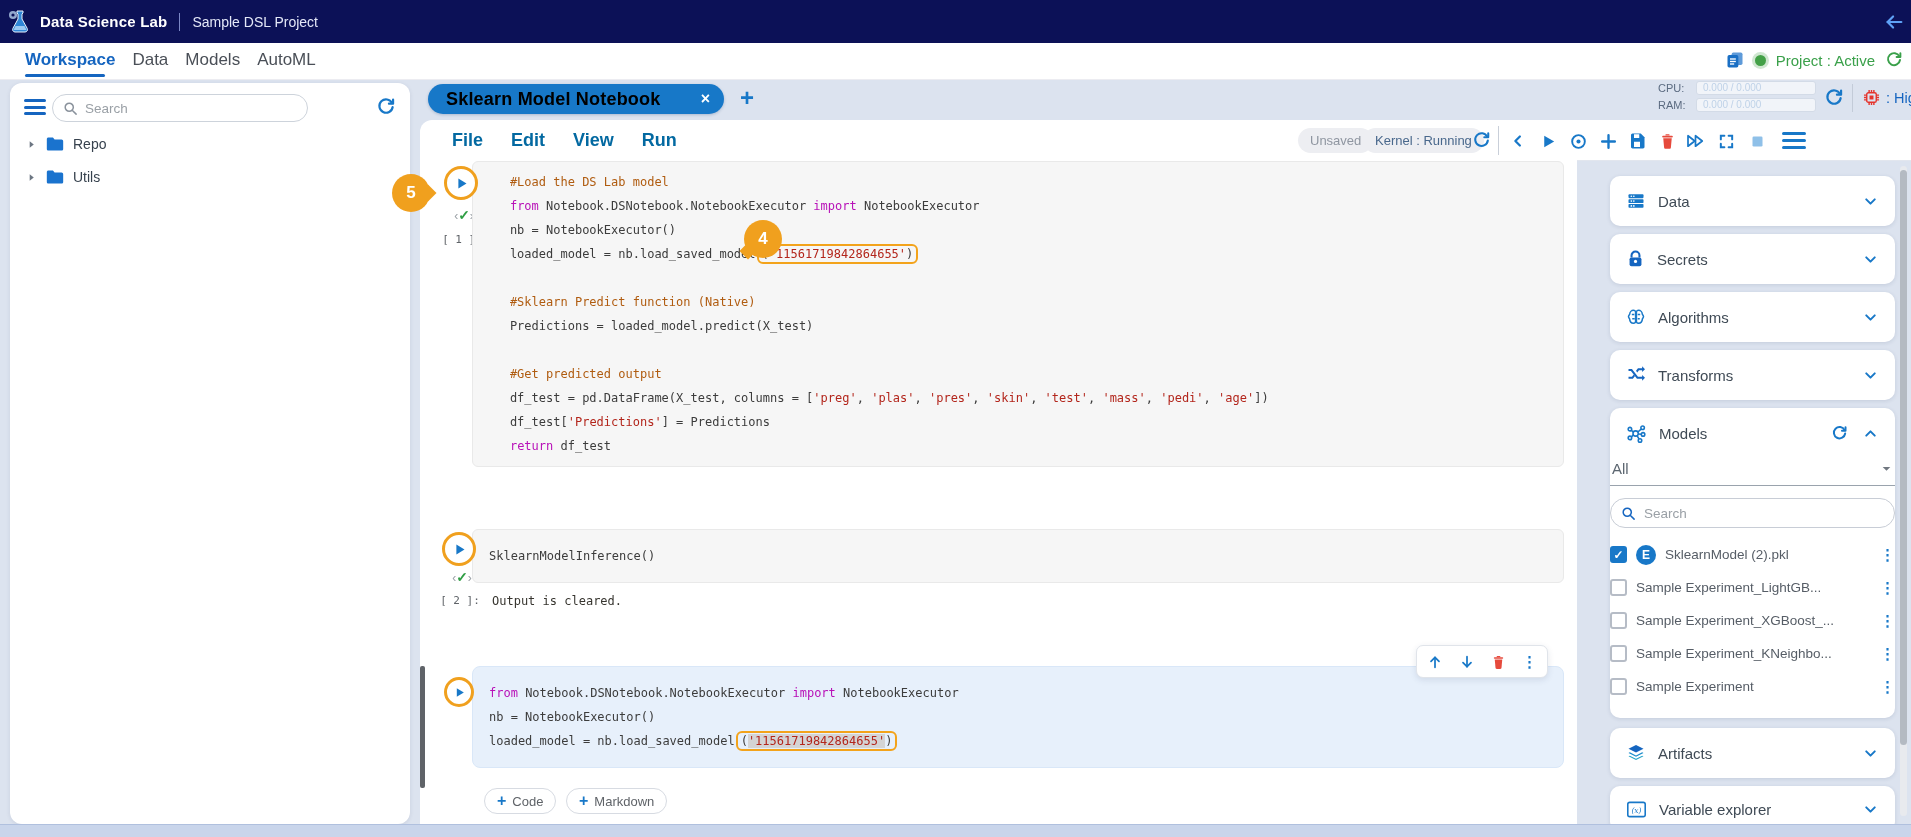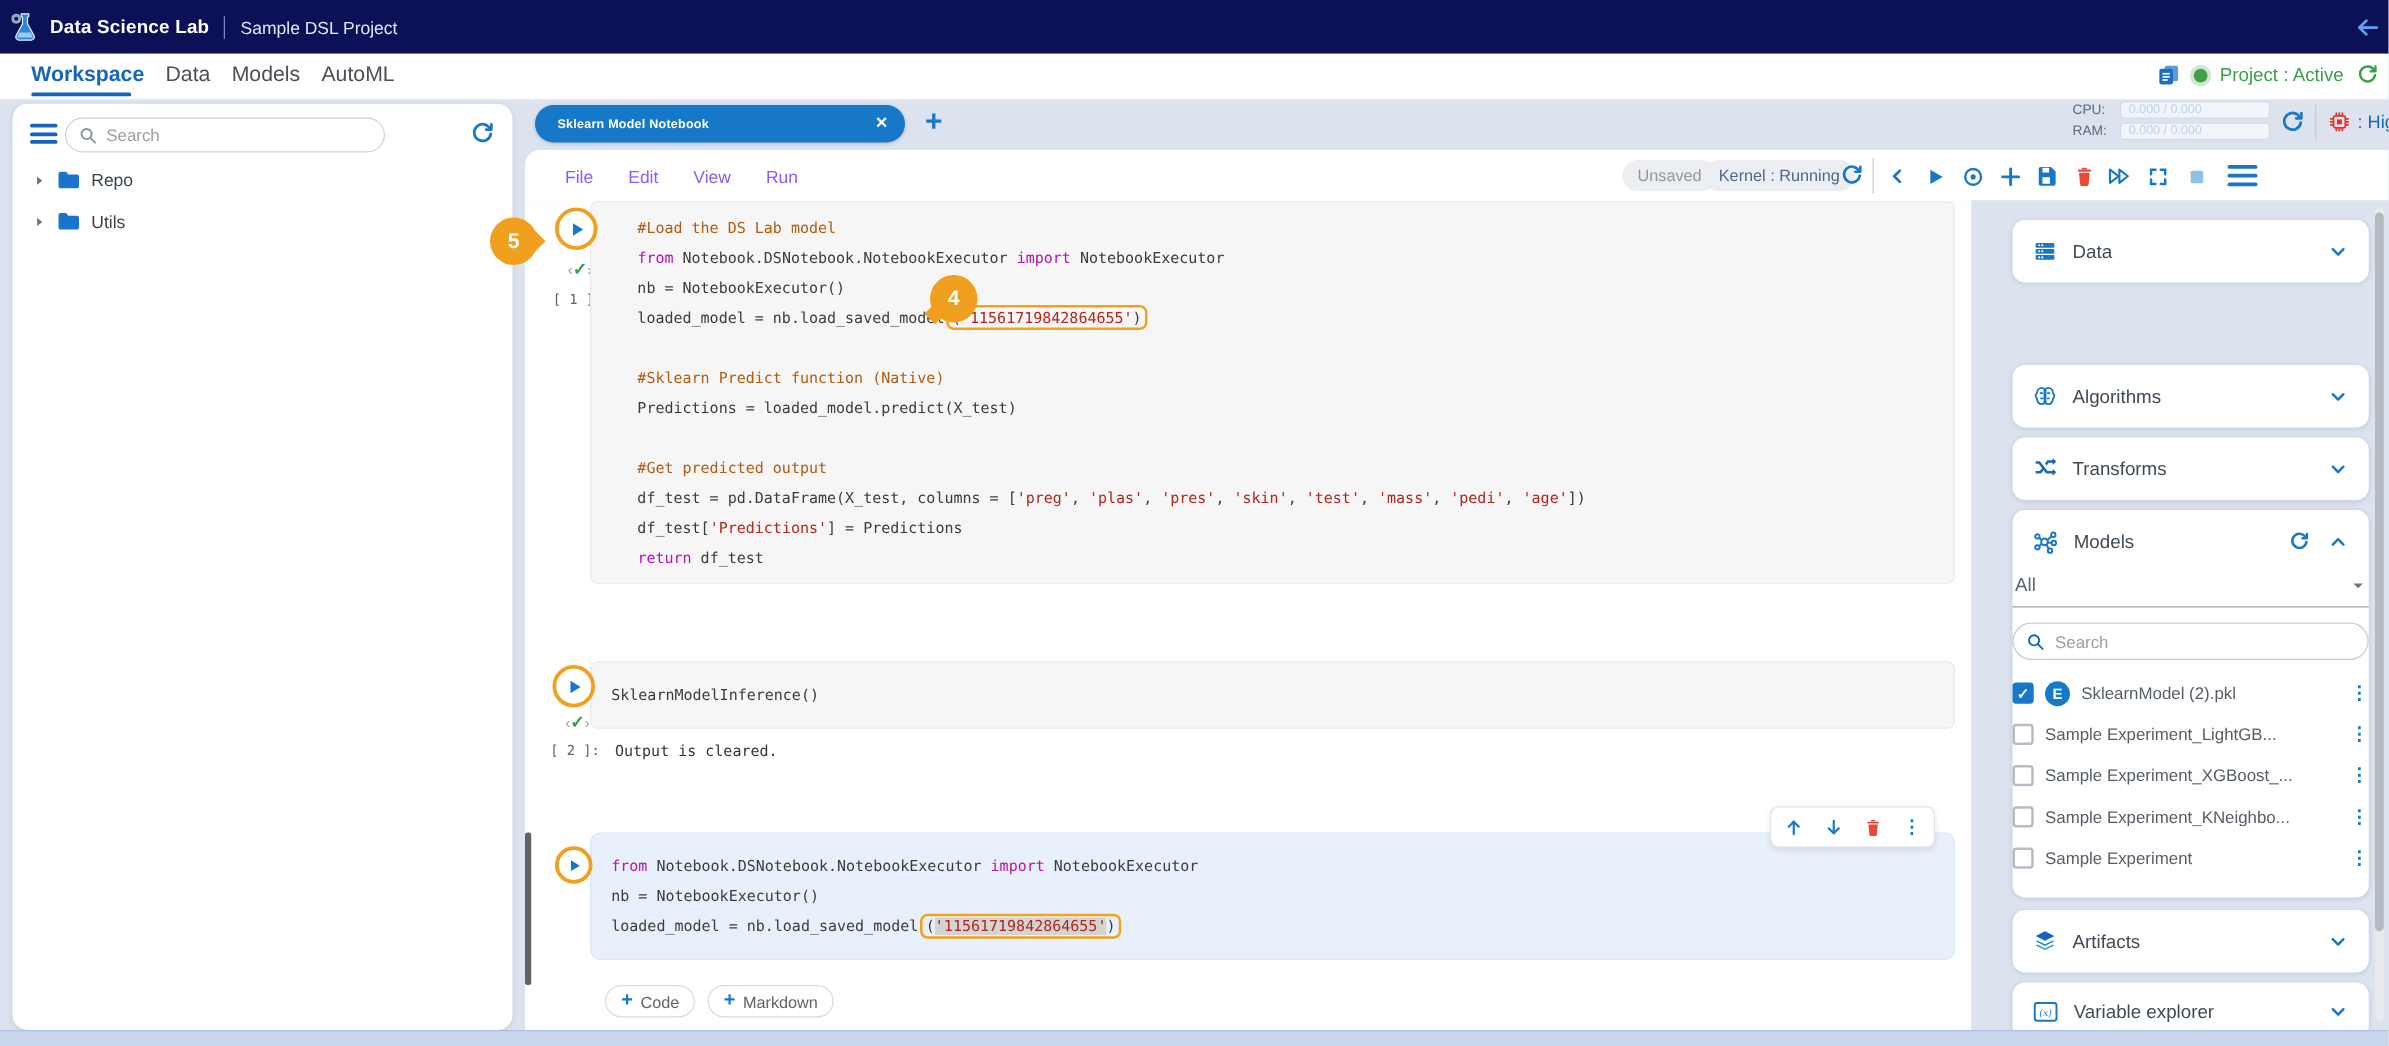--- a/index.html
+++ b/index.html
@@ -29,38 +29,38 @@
   .lp-burger span { height:3px; background:#1565c0; border-radius:2px; }
   .lp-search { position:absolute; left:42px; top:11px; width:256px; height:28px; border:1px solid #cdd3db; border-radius:15px; display:flex; align-items:center; padding:0 10px; gap:7px; background:#fff; }
   .lp-search input { border:none; outline:none; font-size:13.5px; color:#45505c; width:180px; font-family:"Liberation Sans",sans-serif; background:transparent; }
   .lp-search input::placeholder { color:#9aa0a6; }
   .lp-refresh { position:absolute; left:366px; top:14px; color:#1878c8; cursor:pointer; }
   .tree-row { position:absolute; left:0; width:100%; height:26px; display:flex; align-items:center; gap:8px; padding-left:16px; cursor:pointer; }
   .tree-label { font-size:14px; color:#37424e; }
 
   
   .nb-tab { position:absolute; left:428px; top:84px; width:296px; height:30px; background:#1778c8; border-radius:15px; display:flex; align-items:center; padding:0 12px 0 18px; box-shadow:0 1px 3px rgba(20,60,120,.25); cursor:pointer; }
-  .nb-tab-title { color:#ffffff; font-size:10px; font-weight:bold; letter-spacing:.2px; flex:1; }
+  .nb-tab-title { color:#000000; font-size:18px; font-weight:bold; letter-spacing:.2px; flex:1; }
   .nb-tab-close { color:#fff; font-size:16px; font-weight:bold; padding:0 2px; cursor:pointer; }
   .tab-add { position:absolute; left:740px; top:86px; color:#1878c8; font-size:24px; font-weight:bold; line-height:24px; cursor:pointer; }
 
   
   .resources { position:absolute; left:1658px; top:81px; }
   .res-row { display:flex; align-items:center; gap:6px; margin-bottom:3px; }
   .res-label { font-size:11px; color:#5b6b80; width:32px; text-align:left; }
   .res-value { width:120px; height:14px; border:1px solid #d3dbe7; border-radius:3px; background:rgba(255,255,255,.6); font-size:10px; color:#bfd2e8; line-height:12px; padding-left:6px; }
   .res-refresh { position:absolute; left:1824px; top:88px; color:#1878c8; cursor:pointer; }
   .res-divider { position:absolute; left:1852px; top:84px; width:1px; height:28px; background:#c3cbd8; }
   .res-priority { position:absolute; left:1862px; top:88px; display:flex; align-items:center; gap:5px; }
   .res-priority-label { font-size:14.5px; color:#1565c0; white-space:nowrap; }
 
   
   .toolbar-strip { position:absolute; left:420px; top:120px; width:1491px; height:41px; background:#fff; border-radius:12px 0 0 0; }
   .nb-menus { position:absolute; left:32px; top:0; height:41px; display:flex; align-items:center; gap:28px; }
-  .nb-menu { font-size:14px; color:#8b5cf6; cursor:pointer; }
+  .nb-menu { font-size:18px; color:#0369a1; cursor:pointer;font-weight:bold; }
   .pill { position:absolute; top:8px; height:25px; border-radius:13px; background:#edeef2; font-size:13px; display:flex; align-items:center; padding:0 12px; }
   .pill.unsaved { left:878px; color:#8f96a1; }
   .pill.kernel { left:943px; color:#49688c; }
   .t-refresh { position:absolute; left:1052px; top:11px; color:#1878c8; cursor:pointer; }
   .t-divider { position:absolute; left:1078px; top:6px; width:1px; height:29px; background:#c9cfd9; }
   .t-icon { position:absolute; top:10px; width:22px; height:22px; display:flex; align-items:center; justify-content:center; color:#1878c8; cursor:pointer; }
   .t-burger { position:absolute; left:1362px; top:12px; width:24px; height:17px; display:flex; flex-direction:column; justify-content:space-between; cursor:pointer; }
   .t-burger span { height:3px; background:#1878c8; border-radius:2px; }
   .toolbar-edge-line { position:absolute; left:1577px; top:160px; width:334px; height:1px; background:#e2e6ee; }
 
@@ -438,20 +438,37 @@
         </span>
       <span class="card-label">Data</span>
       <span>
           <svg width="17" height="17" viewBox="0 0 24 24" fill="none" stroke="#1878c8" stroke-width="2.8" stroke-linecap="round" stroke-linejoin="round">
             <path d="M6 9l6 6 6-6"></path>
           </svg>
         </span>
     </div>
   </div>
 
+  <div class="card" style="top:234px">
+    <div class="card-header">
+      <span>
+          <svg width="19" height="20" viewBox="0 0 24 24">
+            <path d="M7 10V7.5C7 4.7 9.2 2.6 12 2.6s5 2.1 5 4.9V10" fill="none" stroke="#1565c0" stroke-width="2.6"></path>
+            <rect x="4.5" y="10" width="15" height="11" rx="2.4" fill="#1565c0"></rect>
+            <circle cx="12" cy="15" r="2" fill="#fff"></circle>
+          </svg>
+        </span>
+      <span class="card-label">Secrets</span>
+      <span>
+          <svg width="17" height="17" viewBox="0 0 24 24" fill="none" stroke="#1878c8" stroke-width="2.8" stroke-linecap="round" stroke-linejoin="round">
+            <path d="M6 9l6 6 6-6"></path>
+          </svg>
+        </span>
+    </div>
+  </div>
 
   <div class="card" style="top:292px">
     <div class="card-header">
       <span>
           <svg width="20" height="20" viewBox="0 0 24 24" fill="none" stroke="#1878c8" stroke-width="1.8">
             <path d="M9 4c-2.5 0-4.5 2-4.5 4.5 0 .6-1.5 1.4-1.5 3s1.2 2 1.3 2.8C4.5 17 6 19.5 9 19.5c1.5 0 2.5-1 2.5-2V6C11.5 4.8 10.4 4 9 4z"></path>
             <path d="M15 4c2.5 0 4.5 2 4.5 4.5 0 .6 1.5 1.4 1.5 3s-1.2 2-1.3 2.8C19.5 17 18 19.5 15 19.5c-1.5 0-2.5-1-2.5-2V6C12.5 4.8 13.6 4 15 4z"></path>
             <path d="M7 9h3M14 9h3M7.5 14h3M14 14h2.5"></path>
           </svg>
         </span>

